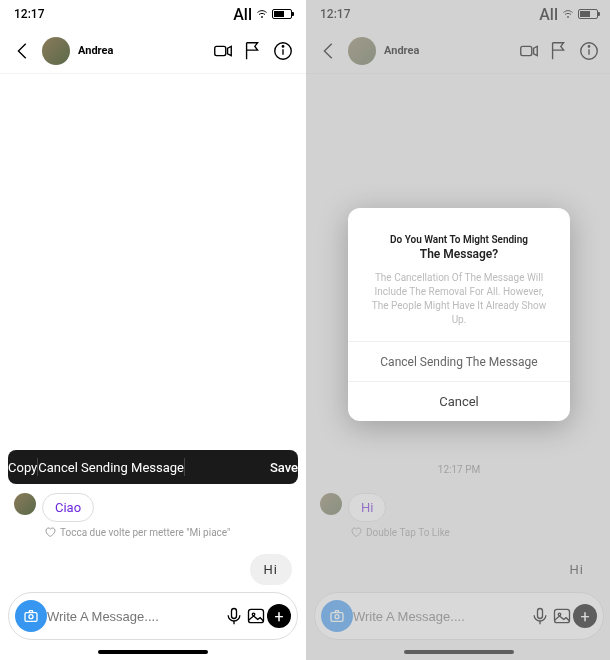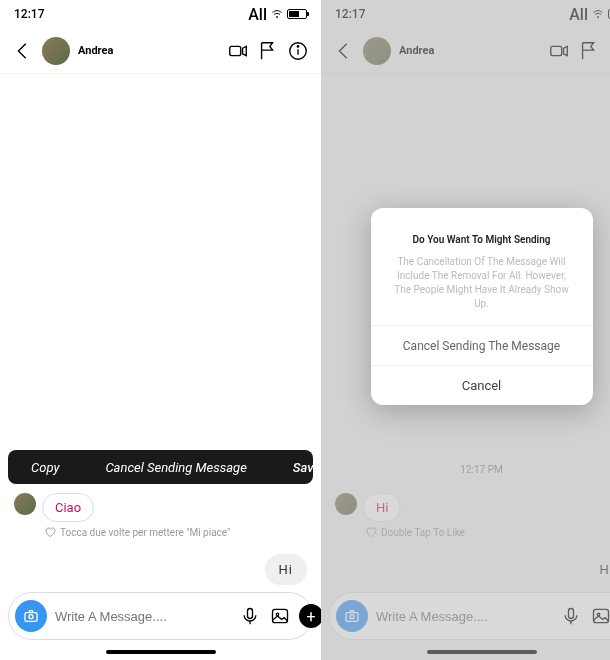--- a/index.html
+++ b/index.html
@@ -20,34 +20,34 @@
   .avatar { width:28px; height:28px; border-radius:50%; background:linear-gradient(135deg,#8a7a5a,#5a6a4a); flex-shrink:0;}
   .username { font-size:11px; font-weight:700; flex:1; }
   .hicon { width:22px; height:22px; display:flex; align-items:center; justify-content:center; stroke:#000; fill:none; stroke-width:1.5;}
   
   .chat-area { flex:1; position:relative; overflow:hidden; }
   
   .timestamp { text-align:center; font-size:10px; color:#888; margin-top:390px; margin-bottom:18px;}
   
   .msg-in { display:flex; align-items:flex-start; gap:6px; padding:0 14px; margin-bottom:4px;}
   .msg-in .avatar { width:22px; height:22px; }
-  .bubble-in { border:1px solid #ddd; border-radius:16px; padding:6px 12px; font-size:13px; color:#be185d; background:#fff;}
+  .bubble-in { border:1px solid #ddd; border-radius:16px; padding:6px 12px; font-size:13px; color:#6d28d9; background:#fff;}
   
   .like-row { display:flex; align-items:center; gap:4px; padding-left:44px; font-size:10px; color:#999; margin-bottom:16px;}
   .heart { width:12px; height:12px; }
   
   .msg-out-row { display:flex; justify-content:flex-end; padding:0 14px; margin-bottom:8px;}
   .bubble-out { background:#efefef; border-radius:16px; padding:8px 14px; font-size:13px; color:#333; letter-spacing:1px;}
   
   .context-menu { position:absolute; left:8px; right:8px; bottom:108px; background:#1a1a1a; border-radius:8px; display:flex; align-items:center; color:#fff; font-size:13px; height:34px; overflow:hidden; z-index:5;}
-  .ctx-item { padding:0 23px; height:100%; display:flex; align-items:center; white-space:nowrap;font-style:italic;}
+  .ctx-item { padding:0 0; height:100%; display:flex; align-items:center; white-space:nowrap;}
   .ctx-sep { width:1px; background:#444; height:18px;}
   .ctx-save { margin-left:auto; font-weight:500;}
   
-  .composer { height:48px; margin:0 8px 8px; border:1px solid #ddd; border-radius:24px; display:flex; align-items:center; gap:8px; padding:0 6px; background:#fff;}
+  .composer { height:48px; margin:0 8px 8px; border:1px solid #ddd; border-radius:24px; display:flex; align-items:center; padding:0 6px; background:#fff;}
   .cam-btn { width:32px; height:32px; border-radius:50%; background:#3797f0; display:flex; align-items:center; justify-content:center; flex-shrink:0;}
   .composer input { flex:1; border:none; outline:none; font-size:13px; color:#999; background:transparent;}
   .comp-icon { width:22px; height:22px; display:flex; align-items:center; justify-content:center; flex-shrink:0;}
   .plus-btn { width:24px; height:24px; border-radius:50%; background:#000; color:#fff; display:flex; align-items:center; justify-content:center; font-size:16px; flex-shrink:0;}
   
   .nav-handle { width:110px; height:4px; background:#000; border-radius:2px; margin:2px auto 6px;}
   
   .dialog { position:absolute; left:50%; top:208px; transform:translateX(-50%); width:222px; background:#fff; border-radius:12px; z-index:10; overflow:hidden; box-shadow:0 6px 30px rgba(0,0,0,.25);}
   .dialog-body { padding:26px 14px 14px; text-align:center;}
   .dialog-title1 { font-size:10px; font-weight:600; color:#222;}
@@ -234,20 +234,21 @@
             <path d="M3 17l6-5 5 4 3-2 4 4"></path>
           </svg>
       </div>
       <div class="plus-btn">+</div>
     </div>
     <div class="nav-handle"></div>
 
     <div class="dialog">
       <div class="dialog-body">
         <div class="dialog-title1">Do You Want To Might Sending</div>
+        <div class="dialog-title2">The Message?</div>
         <div class="dialog-msg">The Cancellation Of The Message Will Include The Removal For All. However, The People Might Have It Already Show Up.</div>
       </div>
       <div class="dialog-btn">Cancel Sending The Message</div>
       <div class="dialog-btn cancel">Cancel</div>
     </div>
   </div>
 
 </div>
 
 </body></html>

